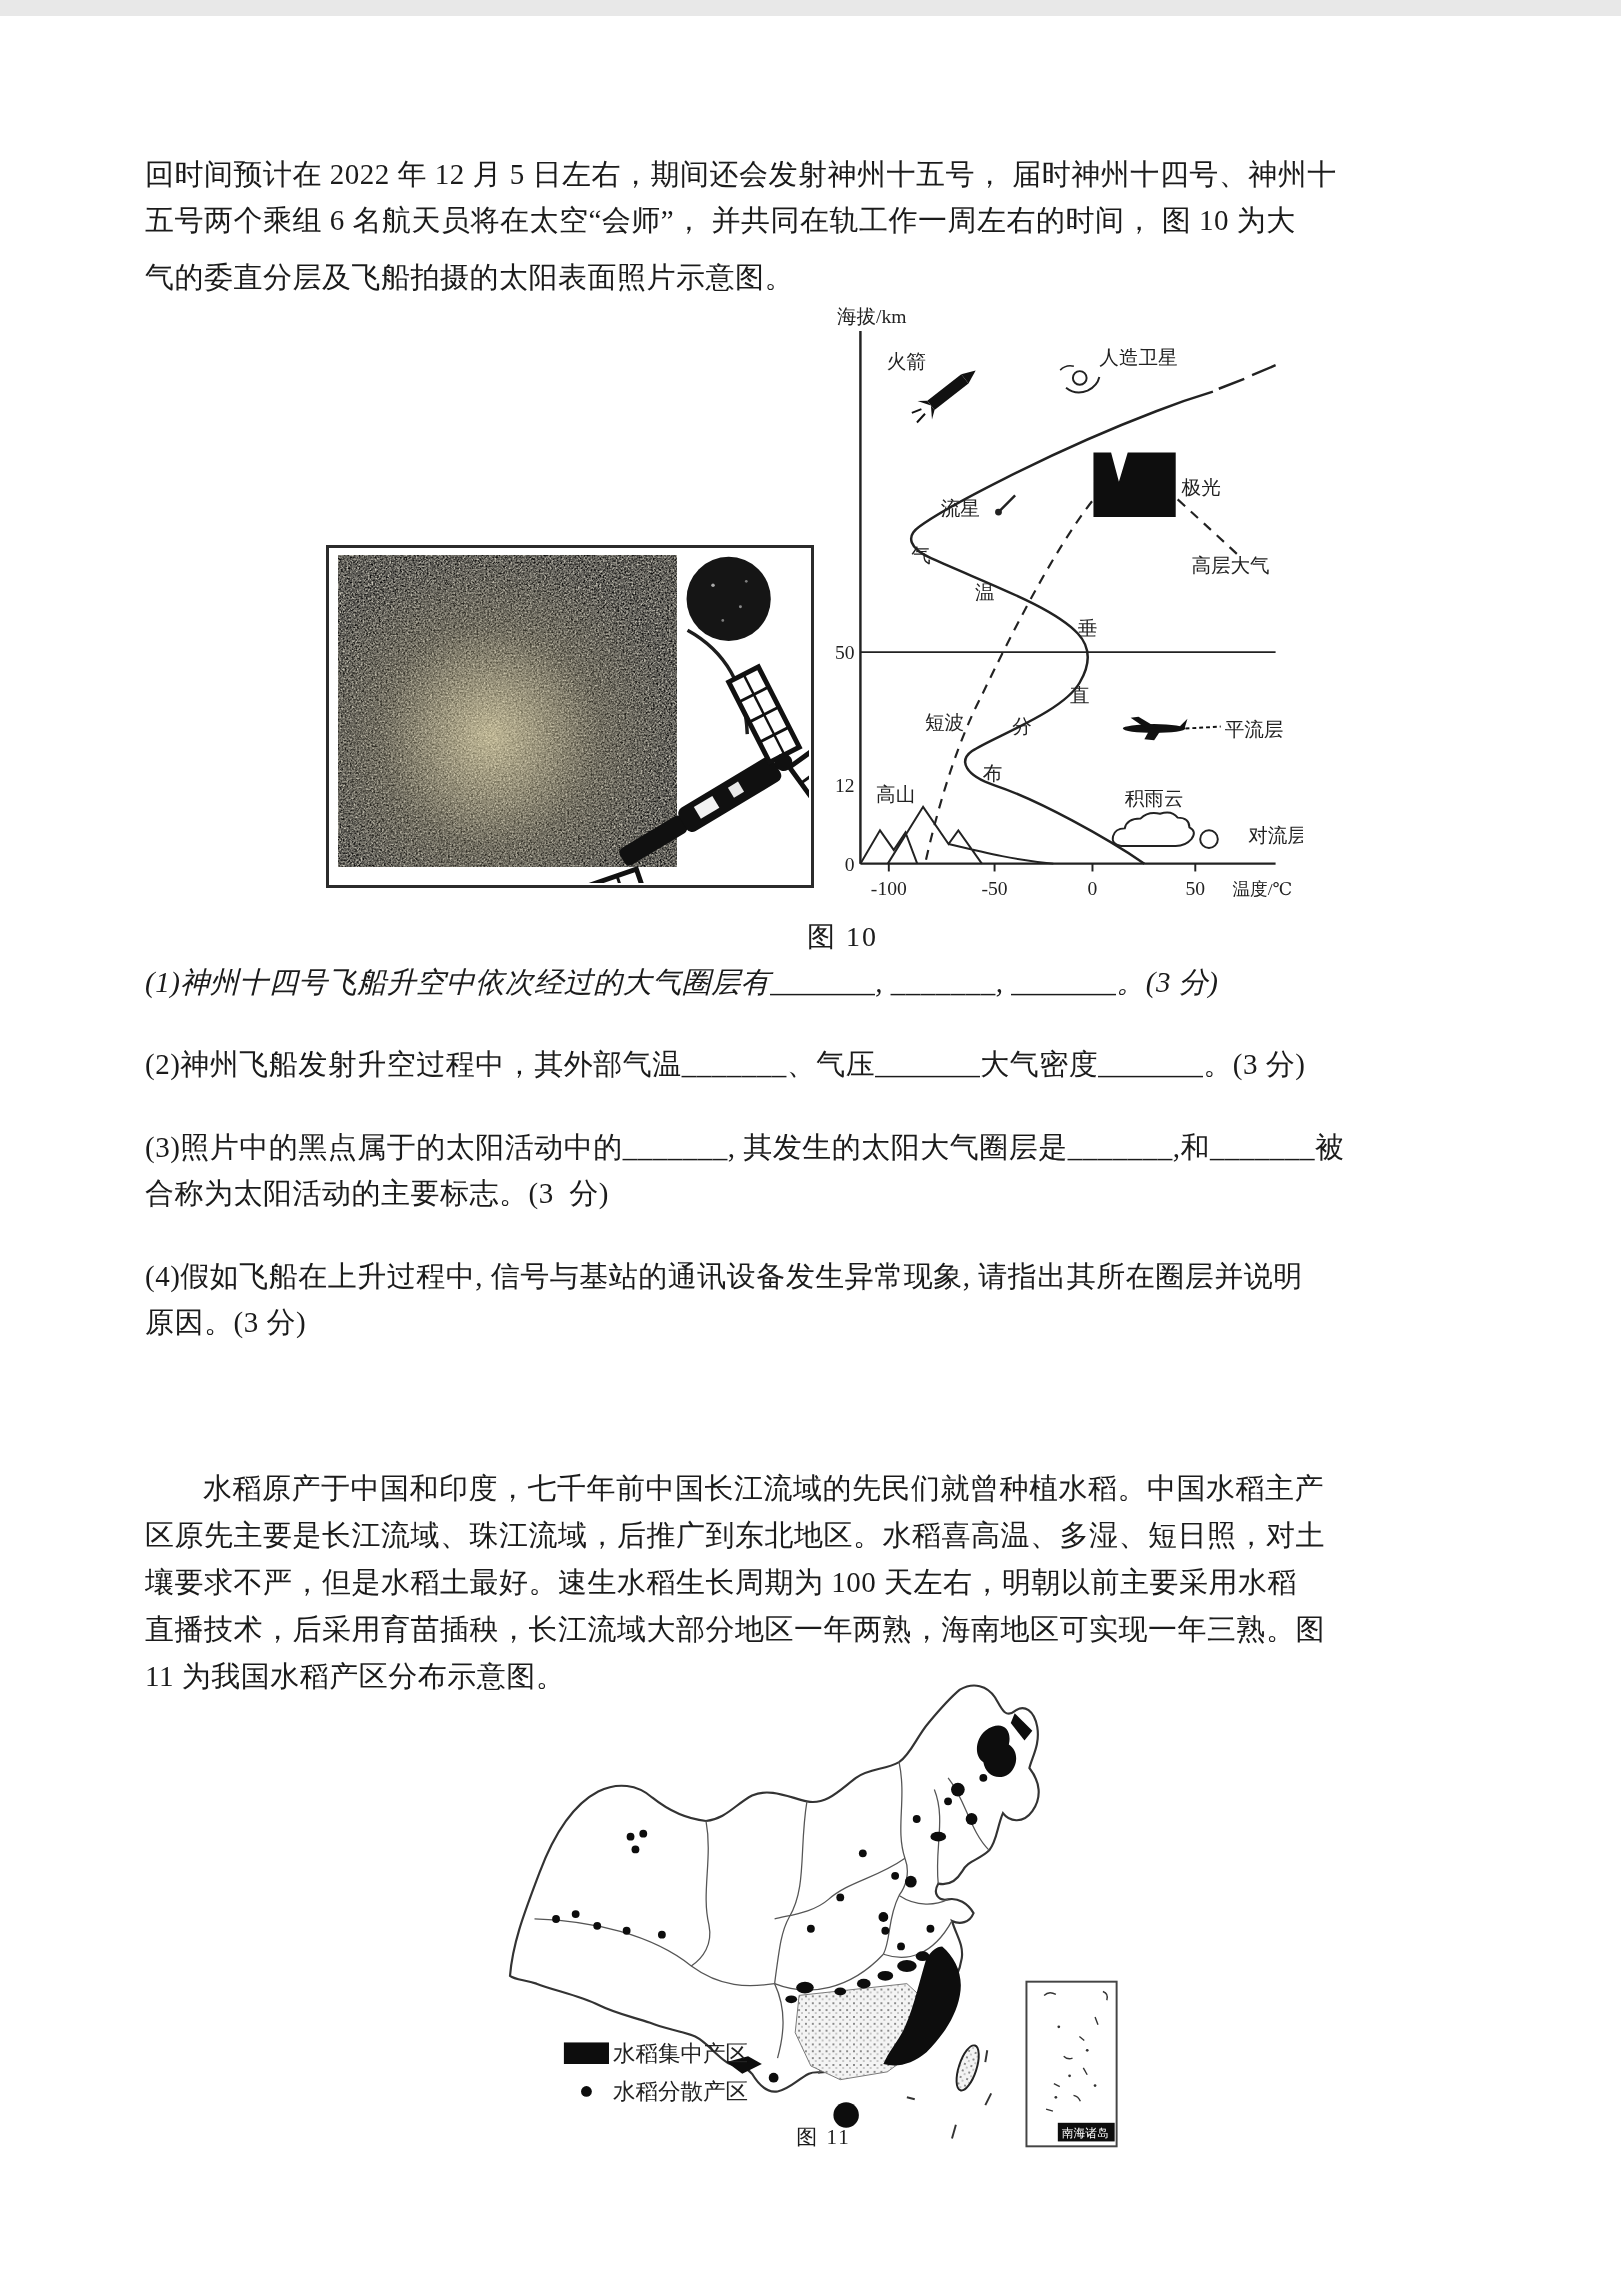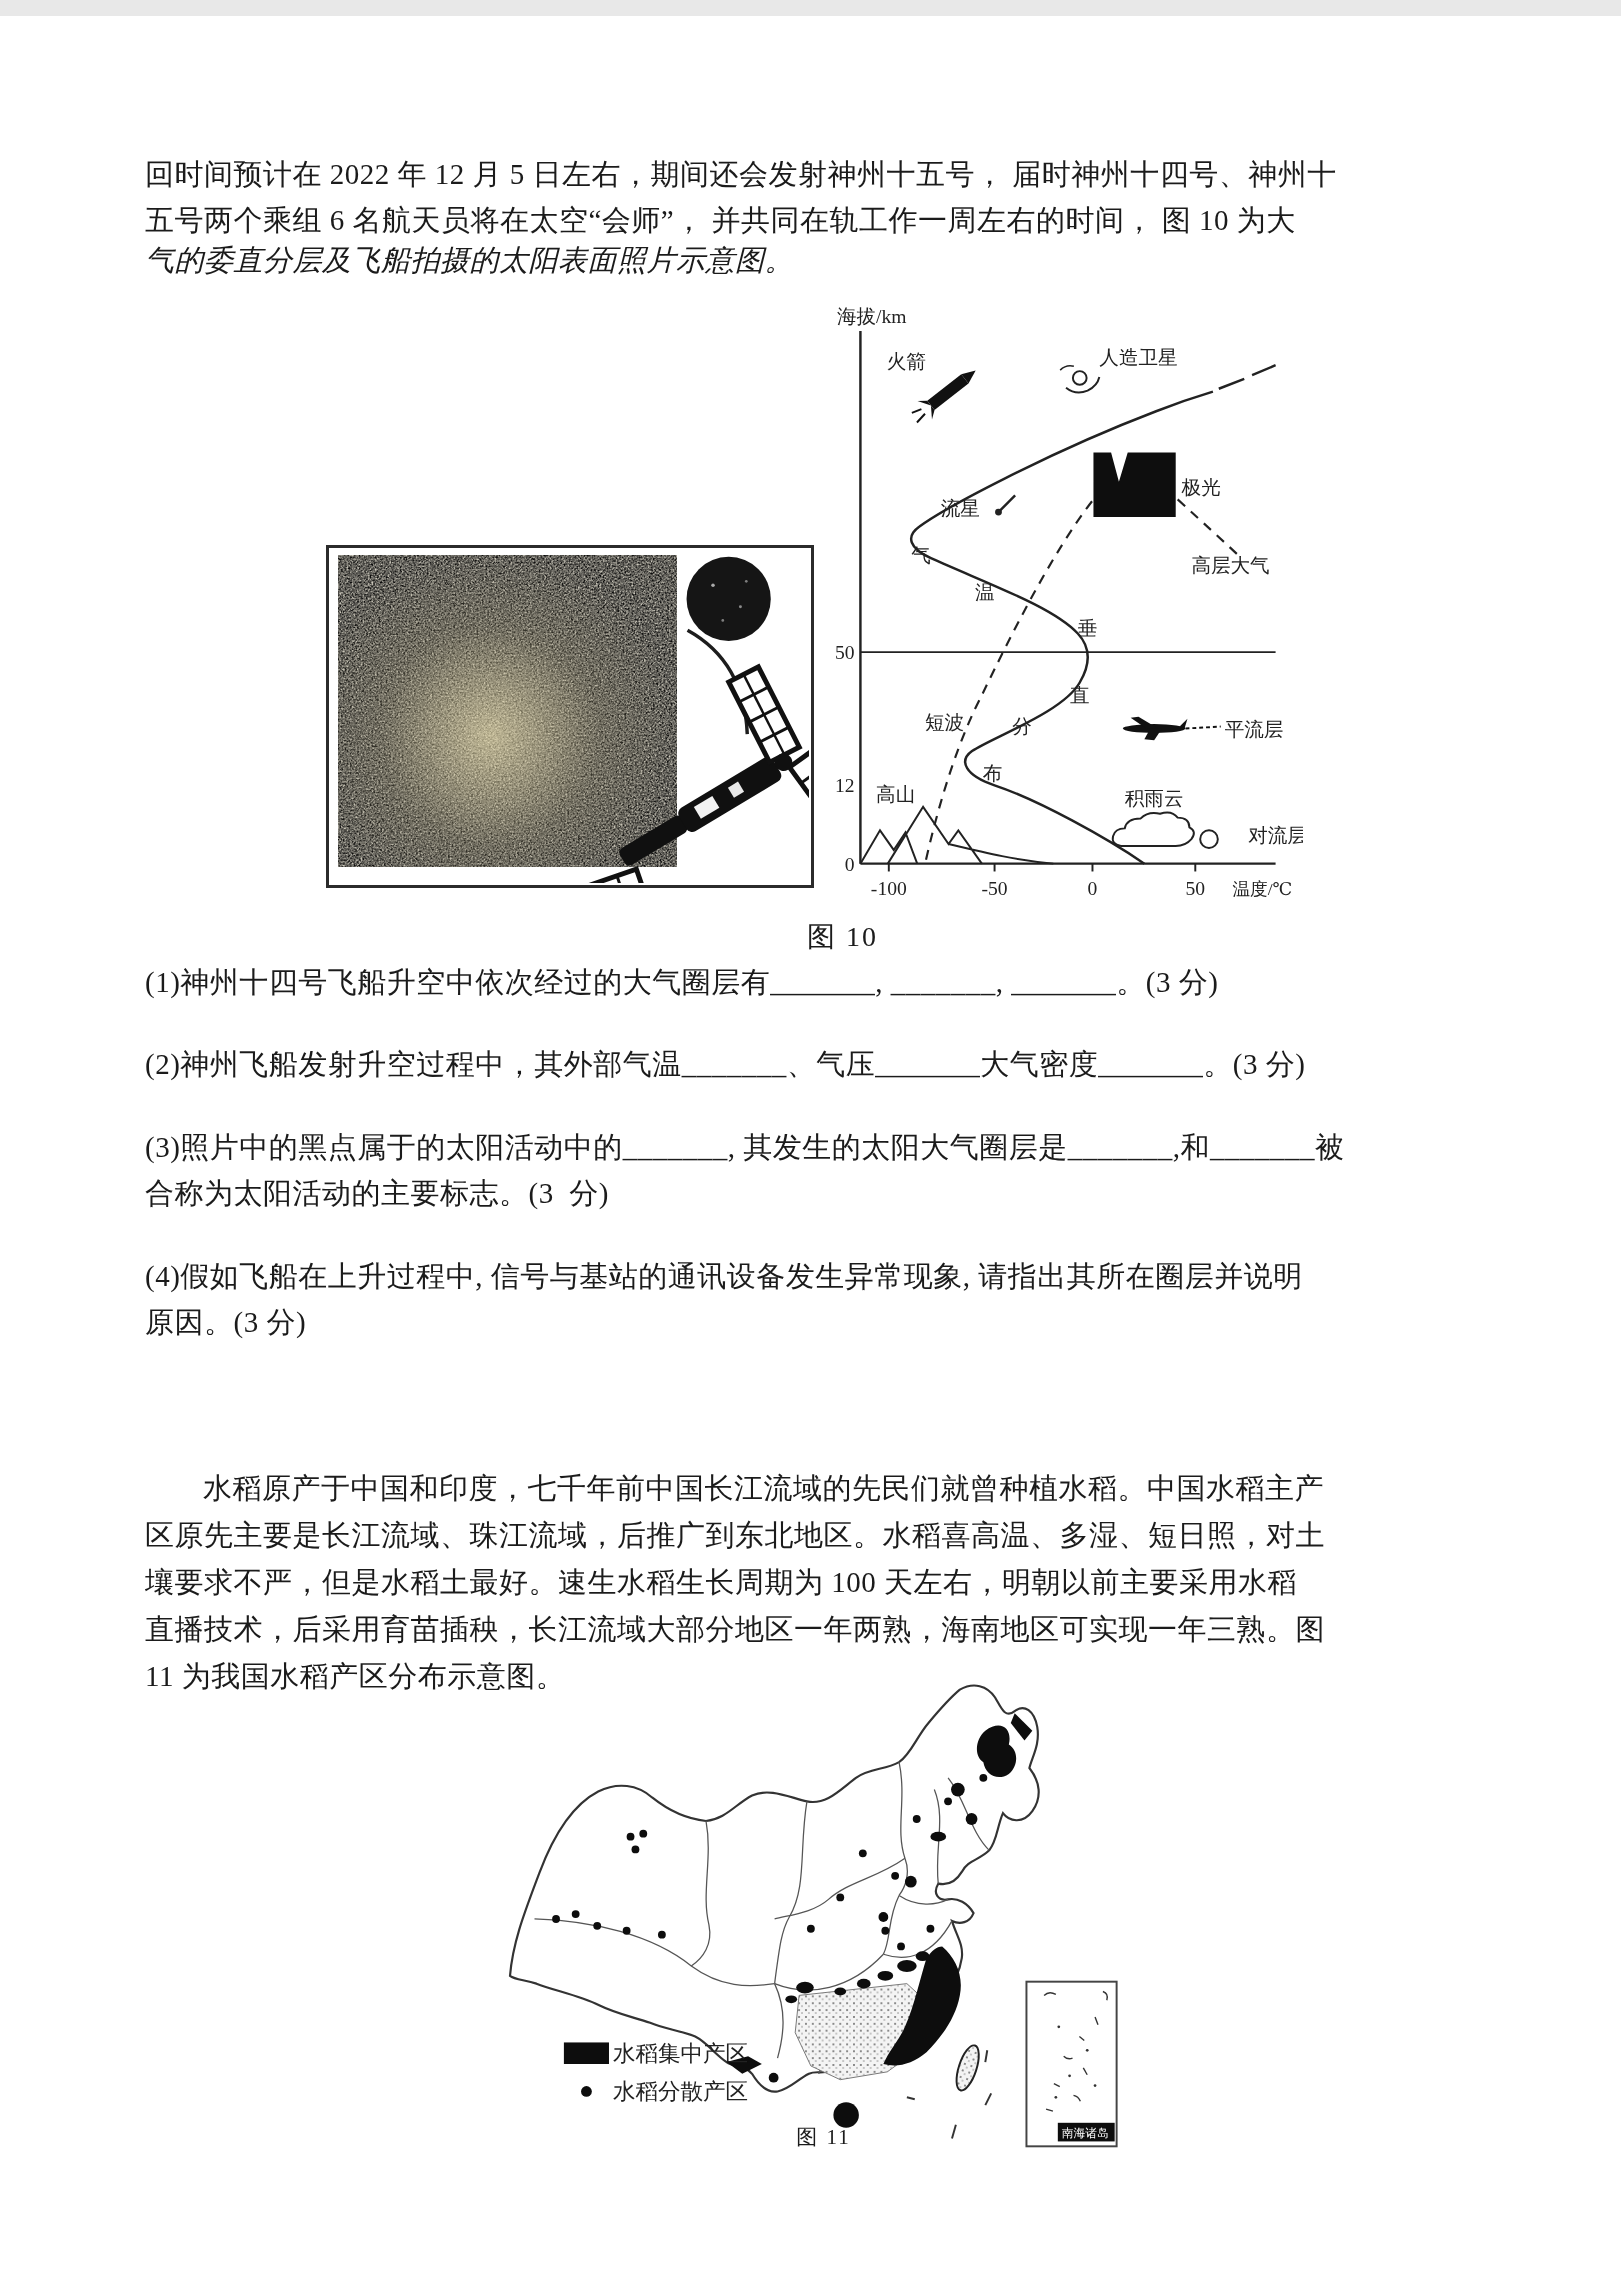--- a/index.html
+++ b/index.html
@@ -24,21 +24,21 @@
   .legend-label{font-size:23px;fill:#222;}
   .inset-label{font-size:12px;fill:#ffffff;}
 </style>
 </head>
 <body>
 
 <div class="page">
 
   <div class="tline" style="top:135px;">回时间预计在 2022 年 12 月 5 日左右，期间还会发射神州十五号， 届时神州十四号、神州十</div>
   <div class="tline" style="top:181px;">五号两个乘组 6 名航天员将在太空“会师”， 并共同在轨工作一周左右的时间， 图 10 为大</div>
-  <div class="tline" style="top:221px;font-style:italic;">气的委直分层及飞船拍摄的太阳表面照片示意图。</div>
+  <div class="tline" style="top:238px;">气的委直分层及飞船拍摄的太阳表面照片示意图。</div>
 
   <div class="photo">
     <div class="photo-dark">
       <svg width="339" height="312" viewBox="0 0 346 318">
         <filter id="grain">
             <feTurbulence type="fractalNoise" baseFrequency="0.55" numOctaves="3" seed="7"></feTurbulence>
           <feColorMatrix type="matrix" values="0 0 0 0 0.75  0 0 0 0 0.72  0 0 0 0 0.62  0.9 0.9 0.9 0 -0.9"></feColorMatrix>
         </filter>
         <rect x="0" y="0" width="346" height="318" fill="#0c0c0c"></rect>
         <rect x="0" y="0" width="346" height="318" filter="url(#grain)" opacity="0.9"></rect>
@@ -166,21 +166,21 @@
       <circle cx="384" cy="545" r="9" fill="none" stroke="#222" stroke-width="2"></circle>
     </g>
     <text x="424" y="548" class="chart-label">对流层</text>
 
     <text x="44" y="506" class="chart-label">高山</text>
     <path d="M28,570 L48,536 L62,556 L74,538 L86,570 M56,570 L92,512 L118,550 L128,536 L152,570 M118,550 C160,560 185,566 225,570" fill="none" stroke="#222" stroke-width="2"></path>
   </svg>
 
   <div class="caption" style="left:774px;top:902px;width:137px;">图 10</div>
 
-  <div class="tline" style="top:943px;">(1)神州十四号飞船升空中依次经过的大气圈层有_______, _______, _______。(3 分)</div>
+  <div class="tline" style="top:943px;font-style:italic;">(1)神州十四号飞船升空中依次经过的大气圈层有_______, _______, _______。(3 分)</div>
   <div class="tline" style="top:1025px;">(2)神州飞船发射升空过程中，其外部气温_______、气压_______大气密度_______。(3 分)</div>
   <div class="tline" style="top:1108px;">(3)照片中的黑点属于的太阳活动中的_______, 其发生的太阳大气圈层是_______,和_______被</div>
   <div class="tline" style="top:1154px;">合称为太阳活动的主要标志。(3  分)</div>
   <div class="tline" style="top:1237px;">(4)假如飞船在上升过程中, 信号与基站的通讯设备发生异常现象, 请指出其所在圈层并说明</div>
   <div class="tline" style="top:1283px;">原因。(3 分)</div>
 
   <div class="tline indent1" style="top:1449px;">水稻原产于中国和印度，七千年前中国长江流域的先民们就曾种植水稻。中国水稻主产</div>
   <div class="tline" style="top:1496px;">区原先主要是长江流域、珠江流域，后推广到东北地区。水稻喜高温、多湿、短日照，对土</div>
   <div class="tline" style="top:1543px;">壤要求不严，但是水稻土最好。速生水稻生长周期为 100 天左右，明朝以前主要采用水稻</div>
   <div class="tline" style="top:1590px;">直播技术，后采用育苗插秧，长江流域大部分地区一年两熟，海南地区可实现一年三熟。图</div>

